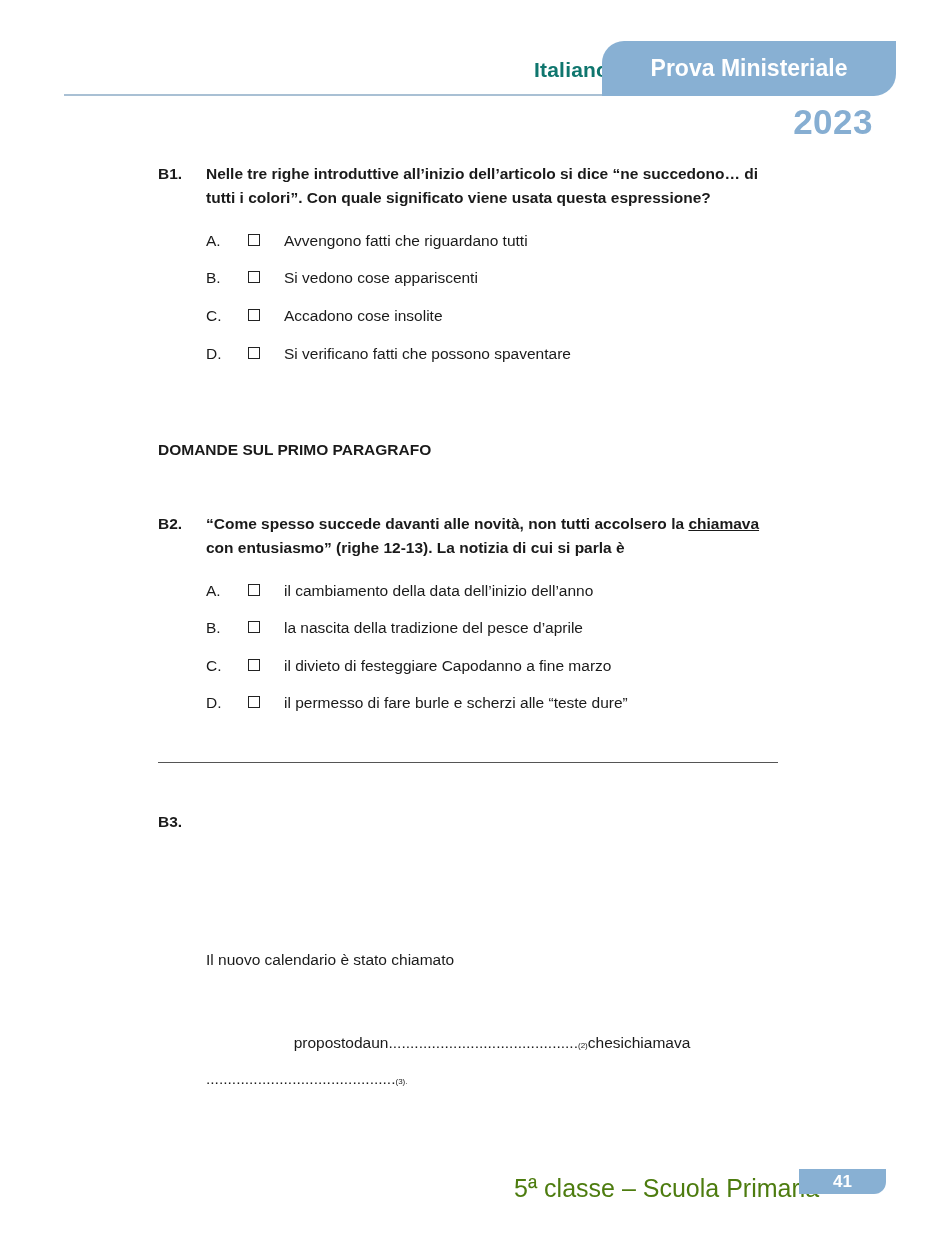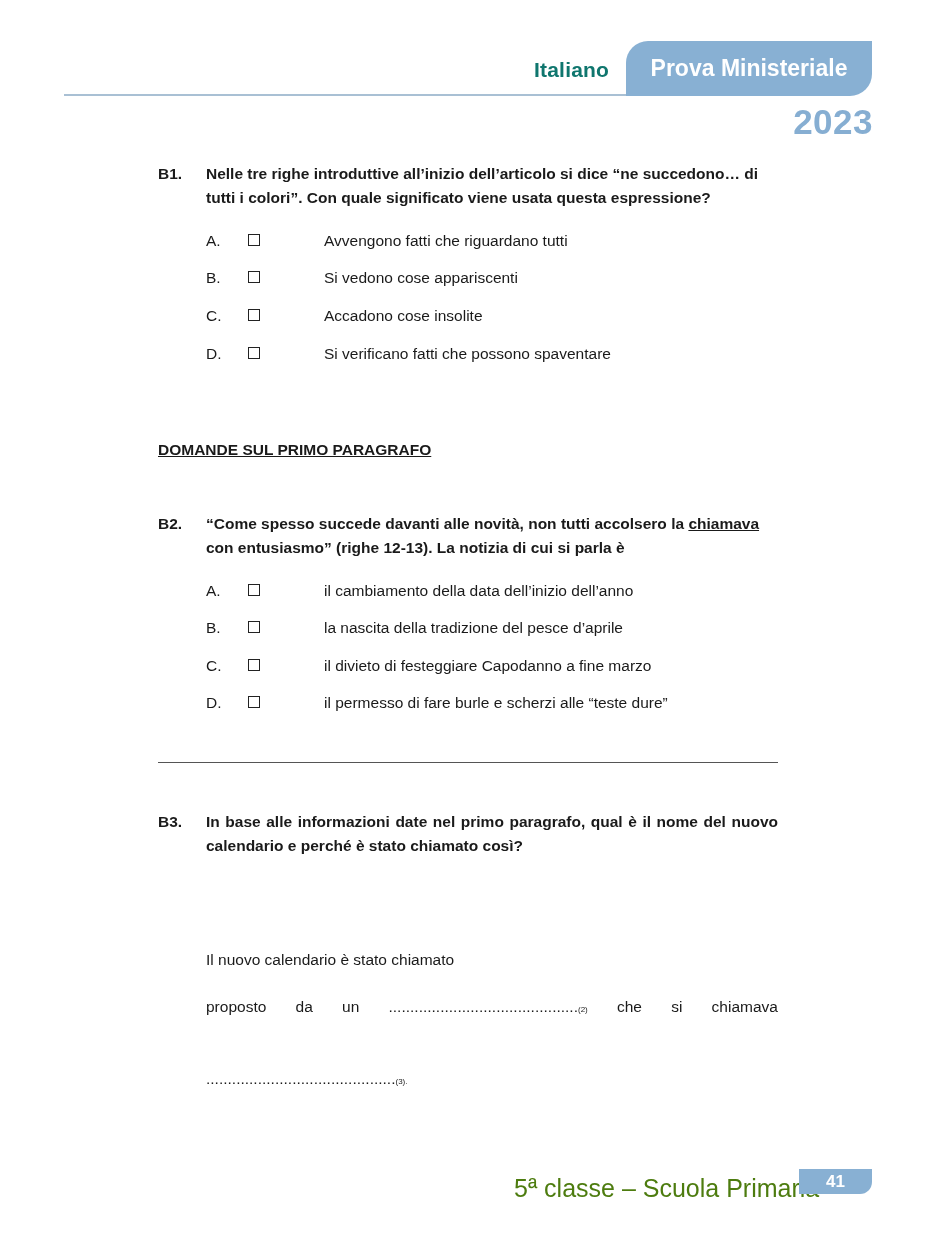--- a/index.html
+++ b/index.html
@@ -3,54 +3,54 @@
 <meta charset="utf-8">
 <style>
   html, body { margin: 0; padding: 0; background: #ffffff; }
   body { width: 935px; height: 1233px; position: relative; overflow: hidden;
          font-family: "Liberation Sans", "DejaVu Sans", sans-serif; color: #1a1a1a; }
 
   
   .hdr-line { position: absolute; left: 64px; top: 94px; width: 600px; height: 2px; background: #a9c0d4; }
   .hdr-subject { position: absolute; left: 534px; top: 58px; font-size: 21px; font-weight: bold;
                  color: #0f766e; letter-spacing: 0.2px; }
-  .hdr-tab { position: absolute; left: 626px; top: 41px; width: 246px; height: 55px;
+  .hdr-tab { position: absolute; left: 602px; top: 41px; width: 294px; height: 55px;
              background: #88b0d3; border-radius: 22px 0 22px 0; }
   .hdr-tab-text { position: absolute; left: 0; right: 0; top: 14px; text-align: center;
                   font-size: 23px; font-weight: bold; color: #ffffff; }
   .hdr-year { position: absolute; right: 62px; top: 102px; font-size: 35px; font-weight: bold;
               color: #86aed2; letter-spacing: 0.5px; }
 
   
   .q { position: absolute; left: 158px; width: 620px; font-size: 15.5px; font-weight: bold;
        line-height: 24px; }
   .q .num { position: absolute; left: 0; top: 0; }
   .q .txt { margin-left: 48px; display: block; }
   .q .txt.justify { text-align: justify; }
   .u { text-decoration: underline; }
 
   .opt { position: absolute; left: 206px; height: 22px; font-size: 15.5px; line-height: 22px; }
   .opt .letter { position: absolute; left: 0; width: 30px; }
   .opt .box { position: absolute; left: 42px; top: 4px; width: 12px; height: 12px;
               border: 1.3px solid #222; box-sizing: border-box; cursor: pointer; }
-  .opt .label { position: absolute; left: 78px; white-space: nowrap; margin-left: 40px; }
+  .opt .label { position: absolute; left: 78px; white-space: nowrap; }
 
   .section-title { position: absolute; left: 158px; top: 441px; font-size: 15.5px; font-weight: bold;
-                   text-decoration: underline; }
+                   }
 
   .divider { position: absolute; left: 158px; top: 762px; width: 620px; height: 1px; background: #555; }
 
   .fill { position: absolute; left: 206px; width: 572px; font-size: 15.5px; line-height: 22px; }
   .fill .dots { letter-spacing: 0; }
   .fill sub, .fill .sm { font-size: 8px; }
   .fill-row2 { display: flex; justify-content: space-between; }
 
   
   .ftr-text { position: absolute; left: 514px; top: 1174px; font-size: 25px; color: #4d7c0f; }
-  .ftr-badge { position: absolute; left: 799px; top: 1169px; width: 73px; height: 25px;
+  .ftr-badge { position: absolute; left: 799px; top: 1169px; width: 87px; height: 25px;
                background: #88b0d3; border-radius: 0 0 12px 0; }
   .ftr-badge span { display: block; text-align: center; color: #fff; font-weight: bold;
                     font-size: 17px; line-height: 25px; }
 </style>
 </head>
 <body>
 
 <div class="hdr-line"></div>
 <div class="hdr-subject">Italiano</div>
 <div class="hdr-tab">
@@ -109,28 +109,27 @@
 <div class="opt" style="top:692px;">
   <span class="letter">D.</span>
   <span class="box"></span>
   <span class="label">il permesso di fare burle e scherzi alle “teste dure”</span>
 </div>
 
 <div class="divider"></div>
 
 <div class="q" style="top:810px;">
   <span class="num">B3.</span>
-  <span class="txt justify">In base alle informazioni date nel primo paragrafo, qual è il nome del nuovo calendario e perché è stato chiamato così?</span>
 </div>
 
 <div class="fill fill-row2" style="top:949px;text-align:center;">
   <span>Il nuovo calendario è stato chiamato</span>
 </div>
 
-<div class="fill fill-row2" style="top:996px;">
+<div class="fill fill-row2" style="top:1032px;justify-content:center;">
   <span>proposto</span>
   <span>da</span>
   <span>un</span>
   <span><span class="dots">............................................</span><span class="sm">(2)</span></span>
   <span>che</span>
   <span>si</span>
   <span>chiamava</span>
 </div>
 
 <div class="fill" style="top:1068px;">

